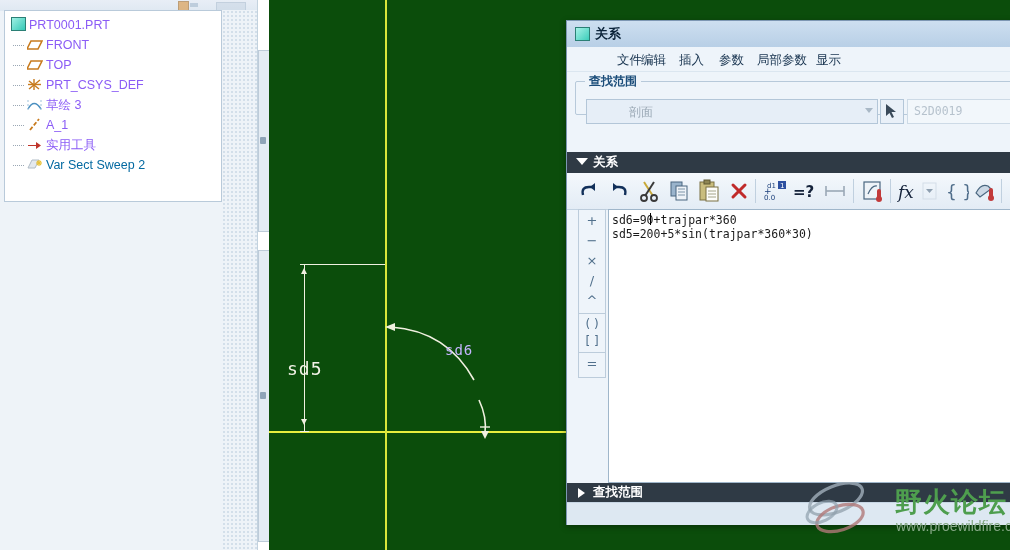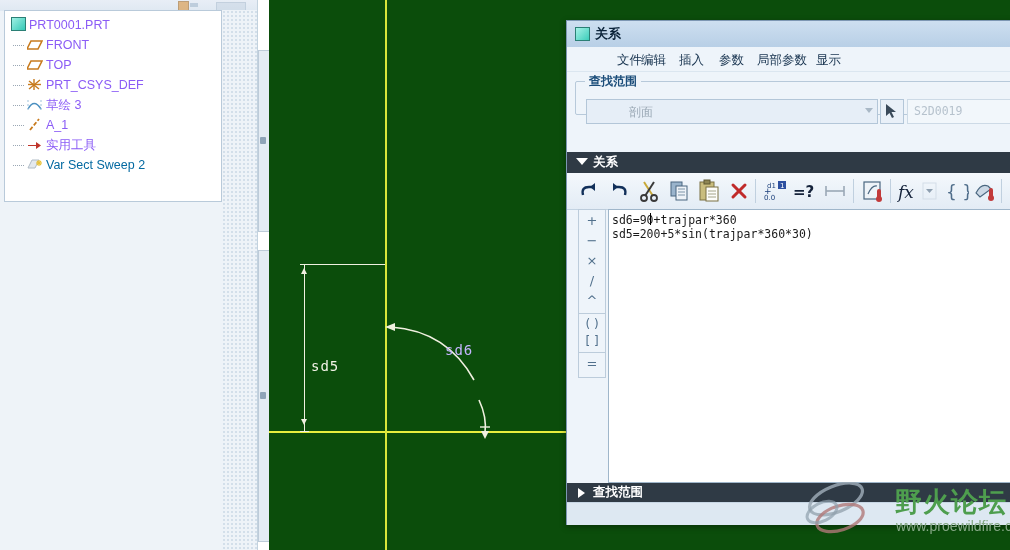--- a/index.html
+++ b/index.html
@@ -73,22 +73,22 @@
   #axis-v{position:absolute;left:116px;top:0;width:2px;height:550px;background:#d8e63a;}
   
   #dim-top-line{position:absolute;left:34px;top:264px;width:82px;height:1px;background:#f0f0e0;}
   #dim-v-line{position:absolute;left:35px;top:264px;width:1px;height:168px;background:#f0f0e0;}
   .arrowhead{position:absolute;width:0;height:0;}
   #dim-arrow-top{left:32px;top:268px;border-left:3px solid transparent;border-right:3px solid transparent;border-bottom:6px solid #f0f0e0;}
   #dim-arrow-bot{left:32px;top:419px;border-left:3px solid transparent;border-right:3px solid transparent;border-top:6px solid #f0f0e0;}
   #dim-tick-top{position:absolute;left:31px;top:264px;width:9px;height:1px;background:#f0f0e0;}
   #dim-tick-bot{position:absolute;left:31px;top:431px;width:9px;height:1px;background:#f0f0e0;}
   #label-sd5{
-    position:absolute;left:18px;top:358px;color:#f2f2e6;font-size:14px;
-    font-family:"DejaVu Sans Mono","Liberation Mono",monospace;letter-spacing:1px;margin-left:24px;
+    position:absolute;left:18px;top:358px;color:#f2f2e6;font-size:18px;
+    font-family:"DejaVu Sans Mono","Liberation Mono",monospace;letter-spacing:1px;
   }
   #label-sd6{
     position:absolute;left:176px;top:342px;color:#c4b5fd;font-size:14px;
     font-family:"DejaVu Sans Mono","Liberation Mono",monospace;letter-spacing:1px;
   }
   #arc-dim{position:absolute;left:100px;top:305px;}
   #origin-dot{position:absolute;left:381px;top:408px;width:7px;height:7px;border-radius:50%;background:#cc6a52;}
   #green-dot{position:absolute;left:398px;top:428px;width:7px;height:7px;border-radius:50%;background:#2fdc2f;}
   #origin-cross{position:absolute;left:378px;top:425px;width:13px;height:13px;}
   

